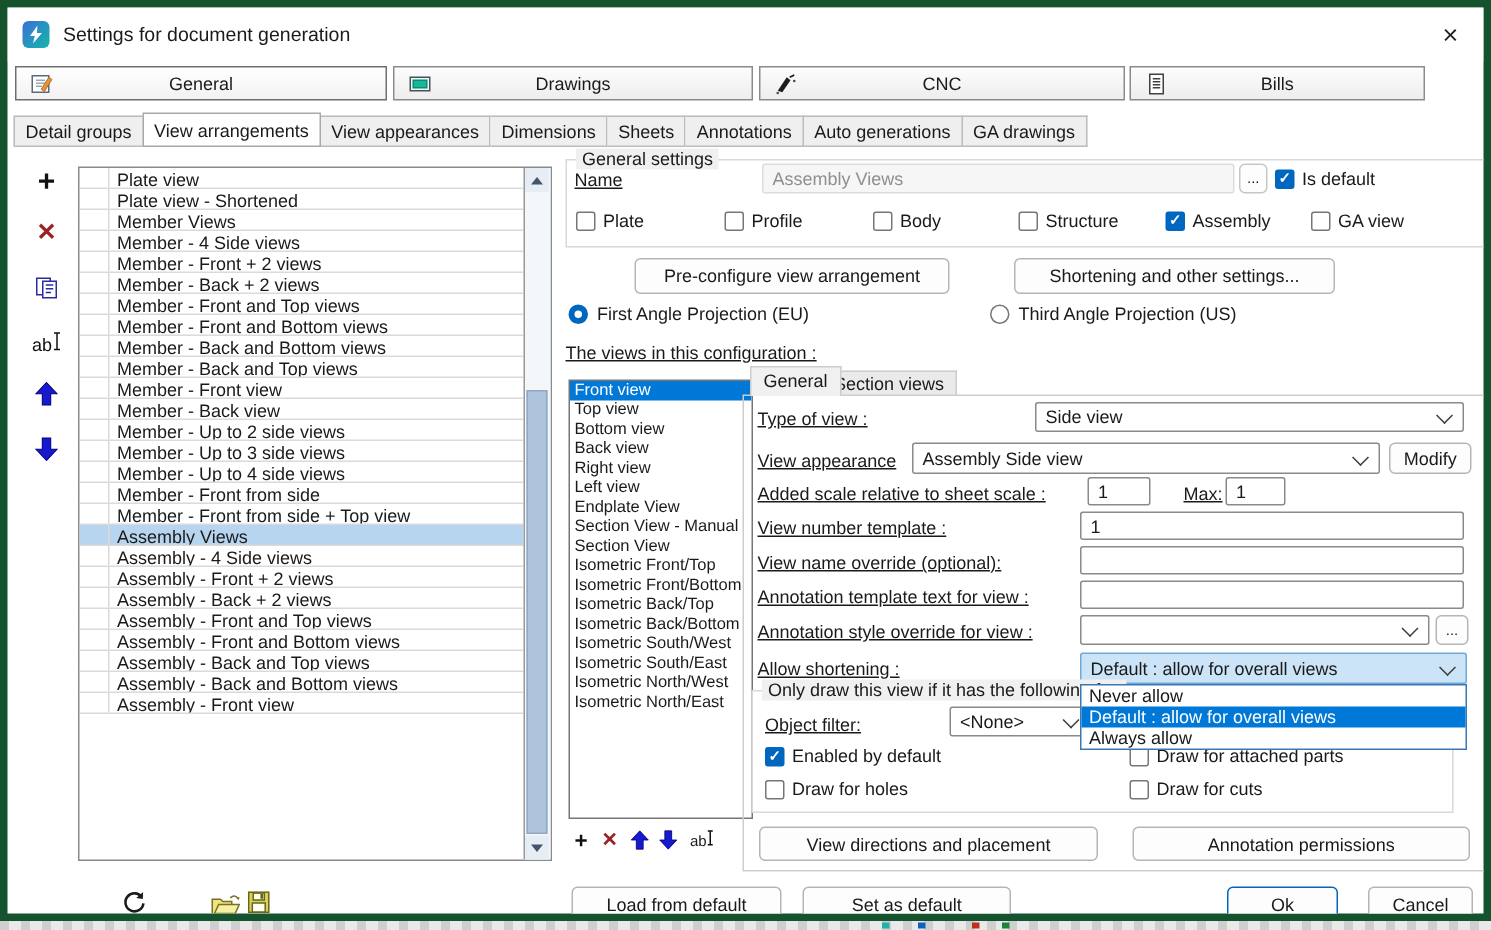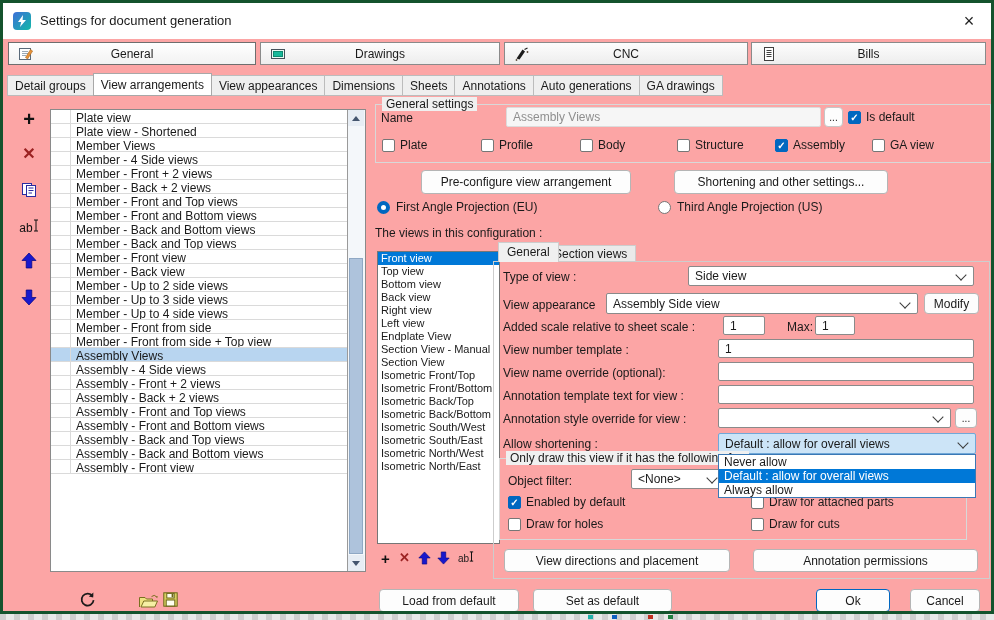--- a/index.html
+++ b/index.html
@@ -1,32 +1,32 @@
 <!DOCTYPE html>
 <html><head>
 <meta charset="utf-8">
 <style>
   html,body{margin:0;padding:0;background:#dcdcdc;font-family:"Liberation Sans",sans-serif;}
-  #win{position:relative;width:994px;height:614px;background:#fca5a5;border:3px solid #14532d;
+  #win{position:relative;width:994px;height:614px;background:#ffffff;border:5px solid #14532d;
        box-sizing:border-box;overflow:hidden;font-size:12px;color:#1a1a1a;}
   .abs{position:absolute;}
   
   .titlebar{position:absolute;left:0;top:0;right:0;height:36px;background:#ffffff;}
   .app-icon{position:absolute;left:10px;top:9px;width:18px;height:18px;border-radius:4px;
             background:linear-gradient(135deg,#3d6fd8,#12b8a8);}
   .title-text{position:absolute;left:37px;top:10px;font-size:13px;}
   .close-btn{position:absolute;right:0;top:0;width:44px;height:36px;display:flex;align-items:center;
              justify-content:center;font-size:18px;color:#222;}
   
   .main-tab{position:absolute;top:39px;height:23px;background:linear-gradient(#fdfdfd,#ededed);
             border:1px solid #8a8a8a;box-sizing:border-box;display:flex;align-items:center;justify-content:center;}
   .main-tab.active{border-color:#6e6e6e;background:linear-gradient(#ffffff,#f2f2f2);}
   .mt-icon{position:absolute;left:9px;top:3px;width:16px;height:16px;}
   #tabGeneral{left:5px;width:248px;} #tabDrawings{left:257px;width:240px;}
-  #tabCNC{left:501px;width:244px;} #tabBills{left:748px;width:235px;}
+  #tabCNC{left:501px;width:244px;} #tabBills{left:748px;width:197px;}
   
   .sub-tabs{position:absolute;left:4px;top:70px;height:23px;display:flex;align-items:flex-end;}
   .sub-tab{height:21px;line-height:20px;padding:0 7px;background:#efefef;border:1px solid #bcbcbc;
            box-sizing:border-box;white-space:nowrap;}
   .sub-tab + .sub-tab{border-left:none;}
   .sub-tab.selected{height:23px;line-height:22px;background:#ffffff;border:1px solid #a8a8a8;
                     position:relative;z-index:2;margin-left:-1px;}
   
   .ltb{position:absolute;left:14px;width:24px;text-align:center;line-height:1;}
   #tbAdd{top:106px;font-size:20px;font-weight:bold;color:#111;}
@@ -84,21 +84,21 @@
   .views-list{position:absolute;left:374px;top:248px;width:123px;height:293px;border:1px solid #767676;
               background:#fff;overflow:hidden;font-size:11px;box-sizing:border-box;}
   .view-item{height:13px;line-height:13px;padding-left:3px;white-space:nowrap;overflow:hidden;}
   .view-item.selected{background:#0078d7;color:#fff;}
   .vtb{position:absolute;top:548px;line-height:1;}
   
   .dpanel{position:absolute;left:490px;top:258px;width:497px;height:318px;border:1px solid #cdcdcd;box-sizing:border-box;}
   .dtab{position:absolute;box-sizing:border-box;padding:0 8px;border:1px solid #cdcdcd;border-bottom:none;}
   .dtab.active{left:495px;top:239px;height:20px;line-height:19px;background:#f0f0f0;z-index:3;}
   .dtab.inactive{left:542px;top:242px;height:17px;line-height:16px;background:#eaeaea;}
-  .flabel{position:absolute;white-space:nowrap;}
+  .flabel{position:absolute;white-space:nowrap;text-decoration:underline;}
   
   .ddlist{position:absolute;left:715px;top:451px;width:258px;background:#fff;border:1px solid #3a78b5;
           z-index:30;box-sizing:border-box;}
   .dd-item{height:14px;line-height:14px;padding-left:5px;white-space:nowrap;overflow:hidden;}
   .dd-item.selected{background:#0078d7;color:#fff;}
   
   .filter-cbs{position:absolute;left:505px;top:492px;display:grid;grid-template-columns:243px auto;row-gap:8px;}
   
   .sliver{position:absolute;left:0;top:614px;width:994px;height:6px;background:#e9e9e9;
           background-image:repeating-linear-gradient(90deg,#cfcfcf 0 6px,#e9e9e9 6px 14px);}

